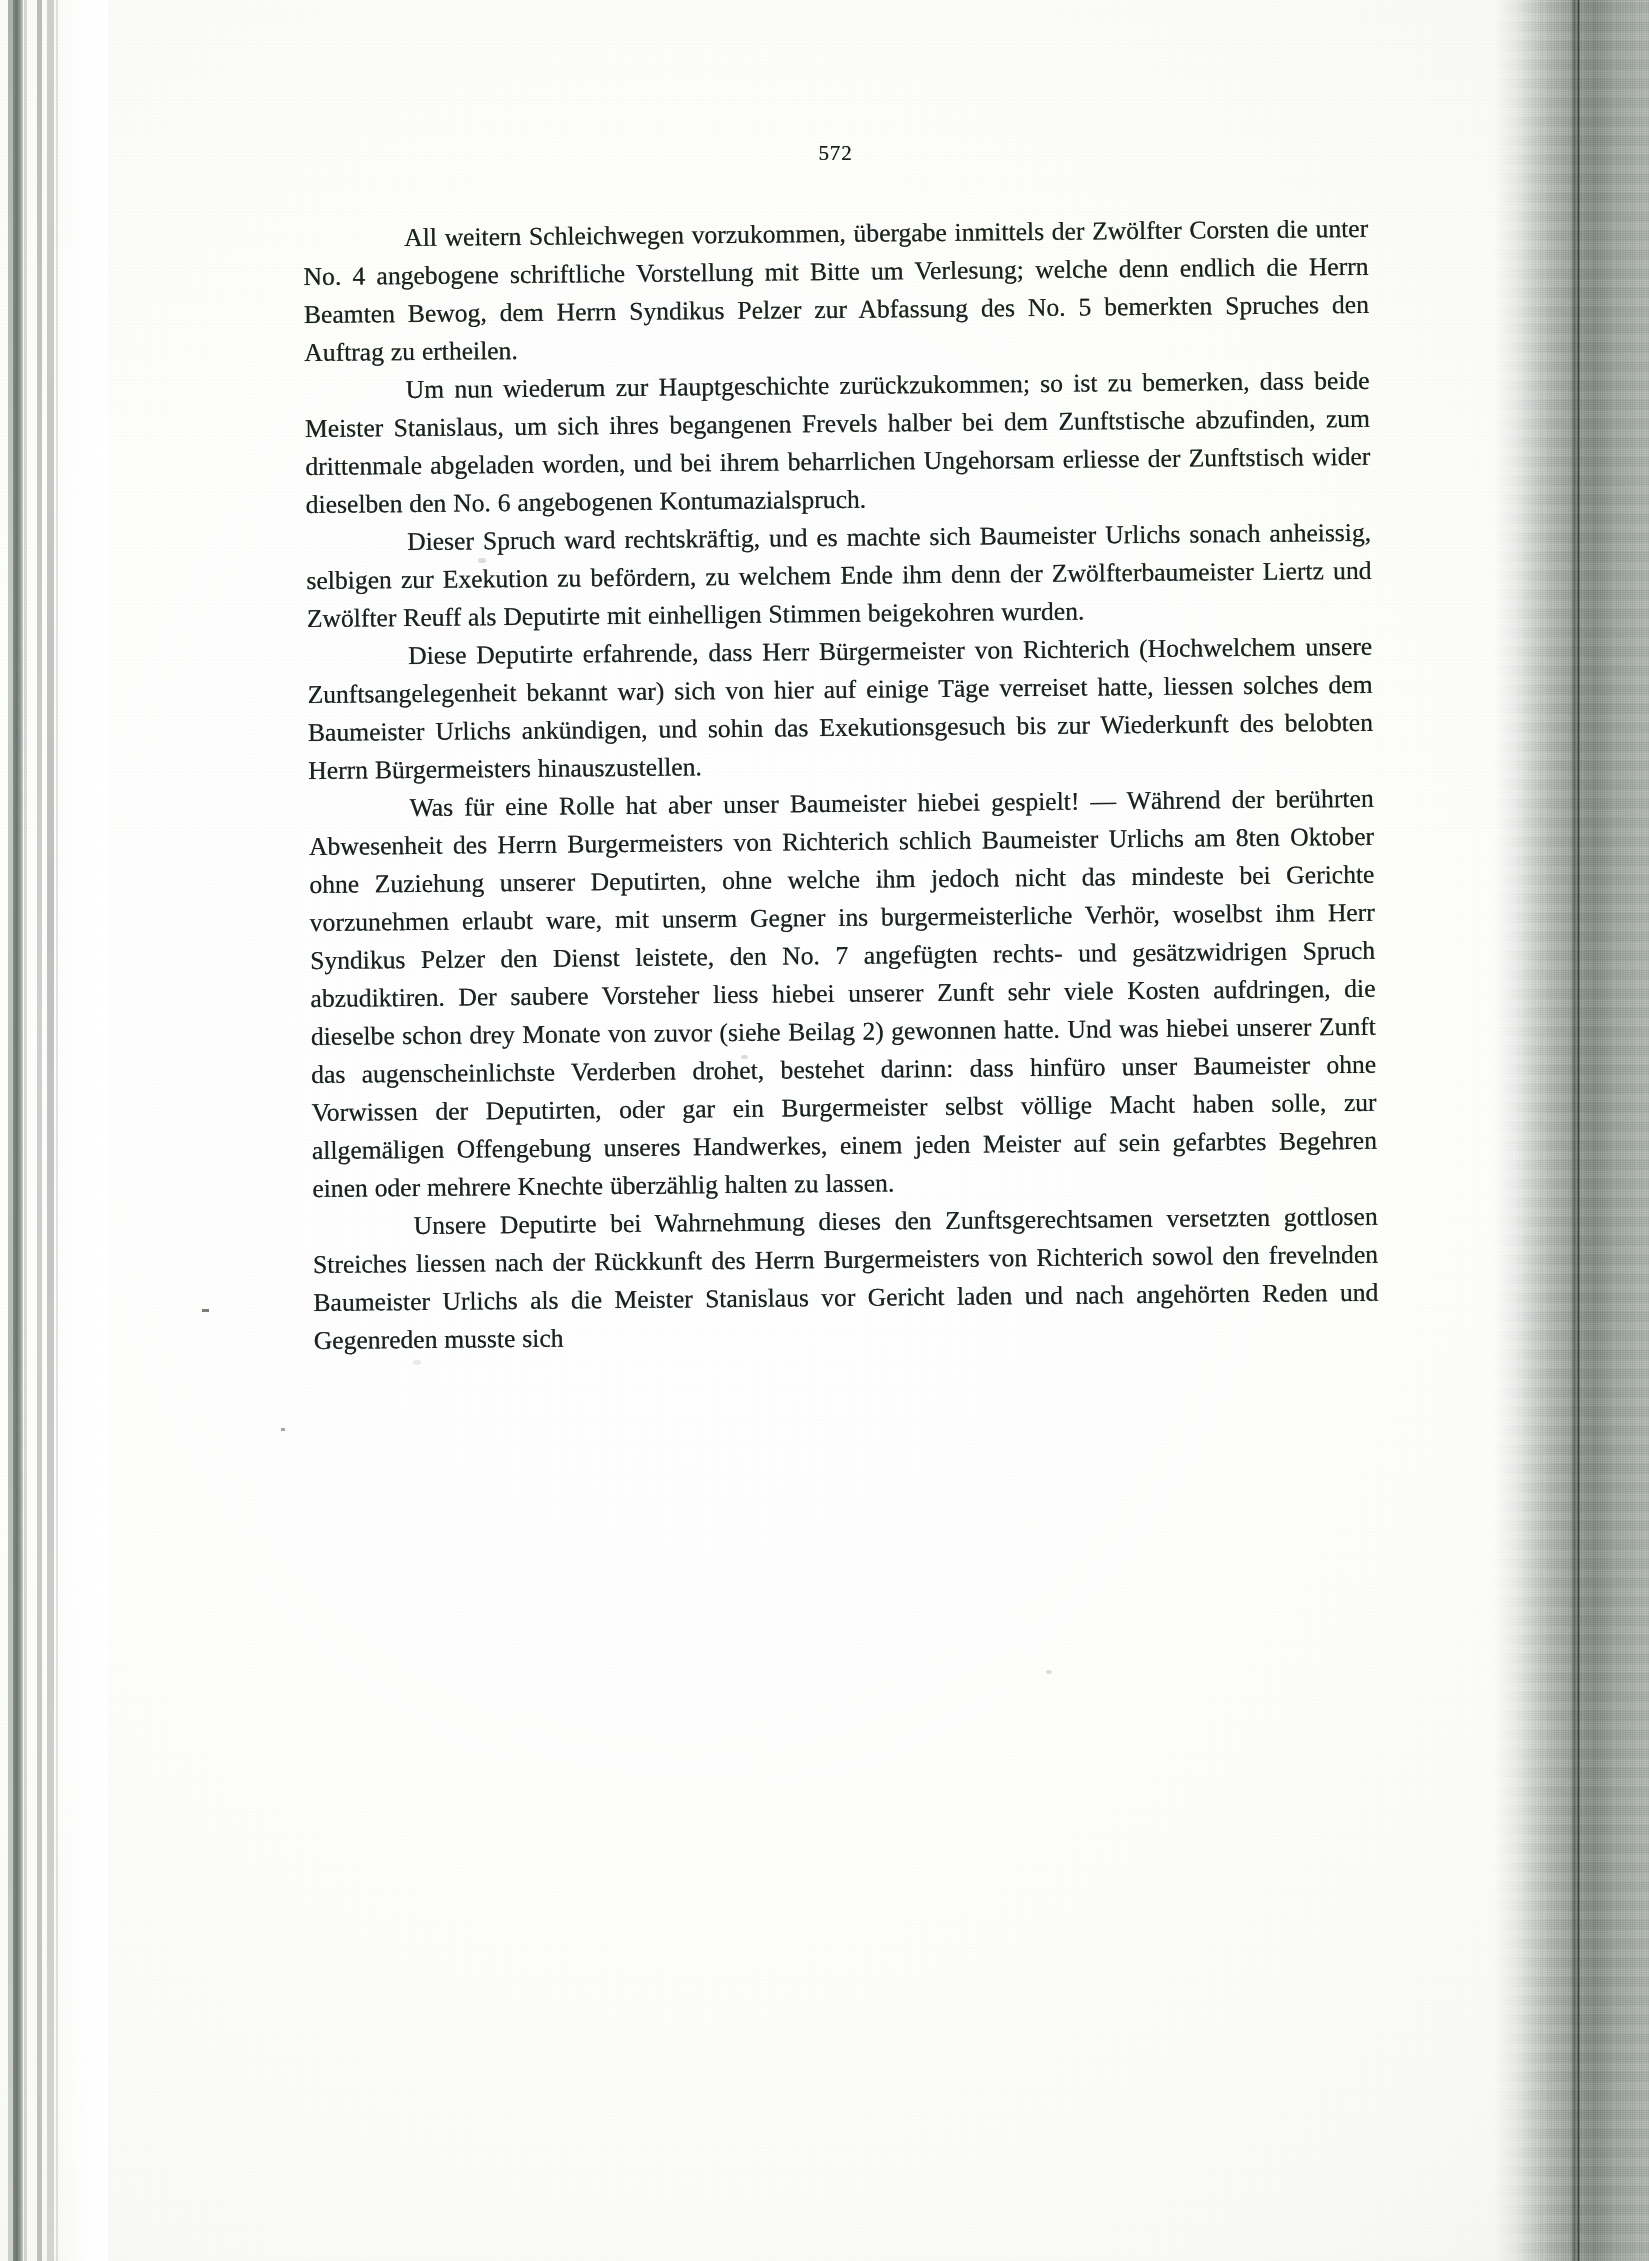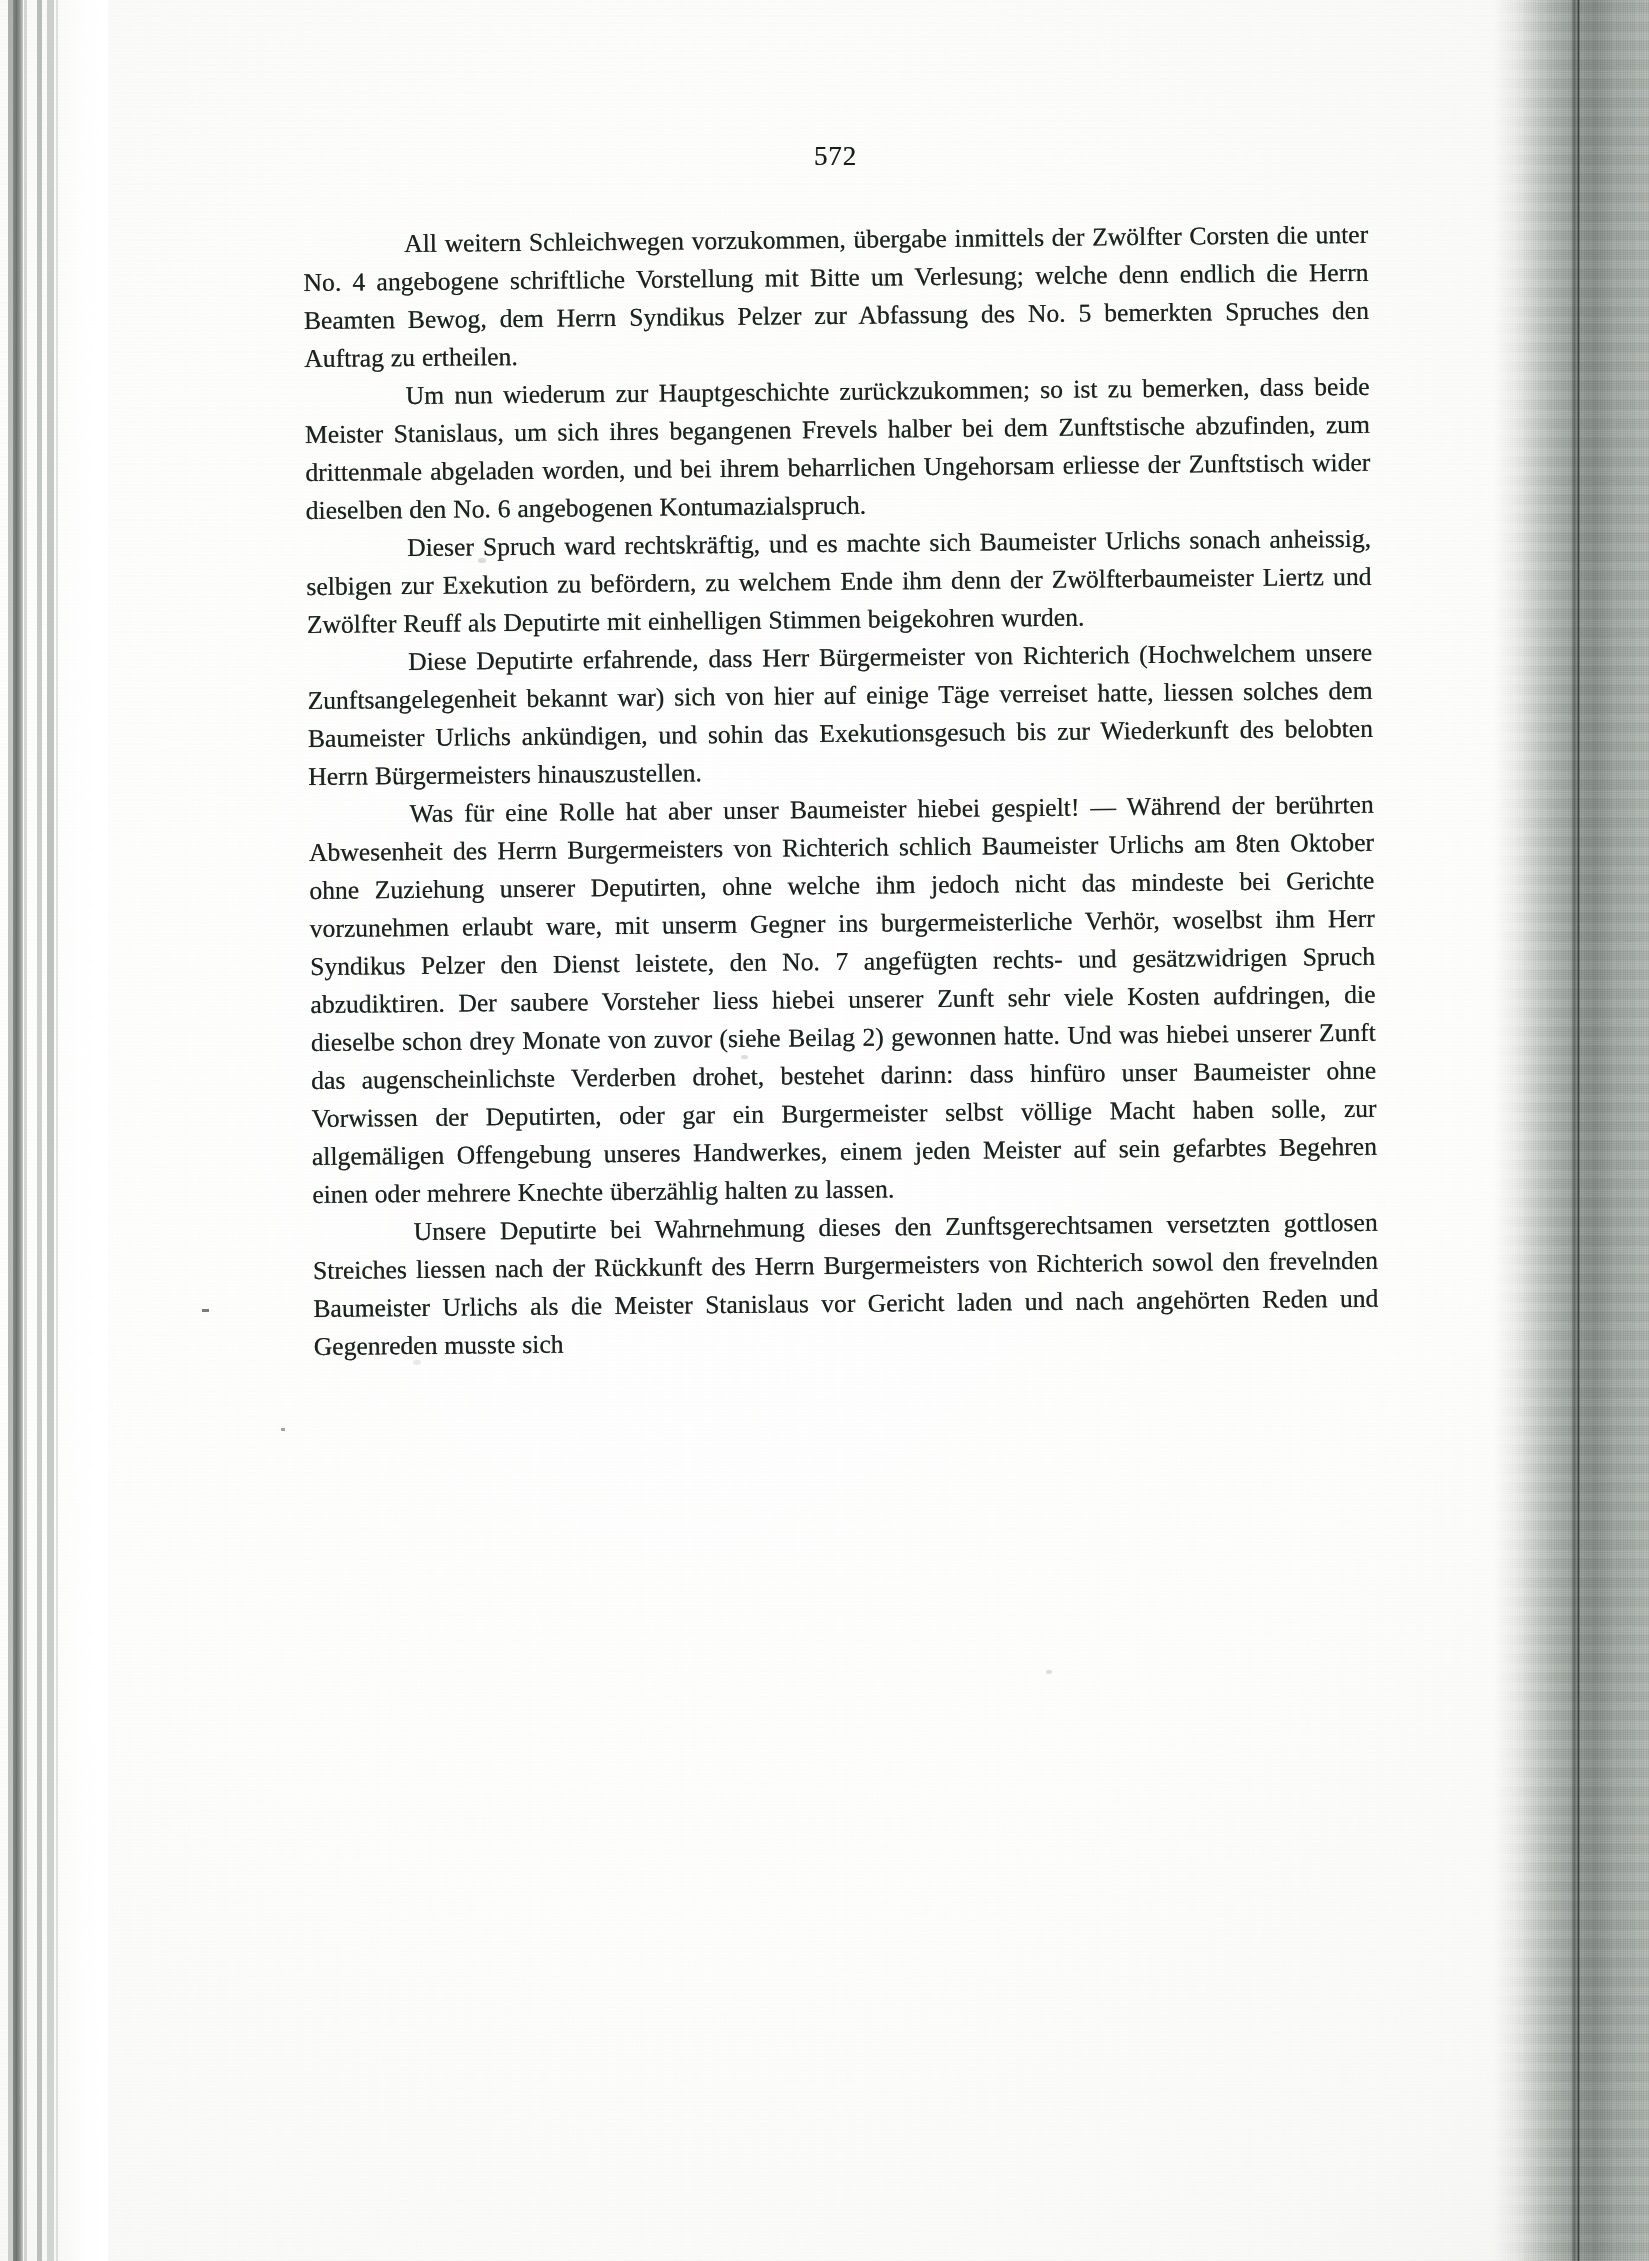--- a/index.html
+++ b/index.html
@@ -108,21 +108,21 @@
   
   .content {
     position: absolute;
     left: 303px;
     top: 141px;
     width: 1065px;
   }
 
   .folio {
     text-align: center;
-    font-size: 27px;
+    font-size: 21px;
     letter-spacing: 0.9px;
     color: #16201b;
     margin: 0 0 54px 0;
     width: 1065px;
     
     transform: translateX(0px);
   }
 
   
   .body-block {

